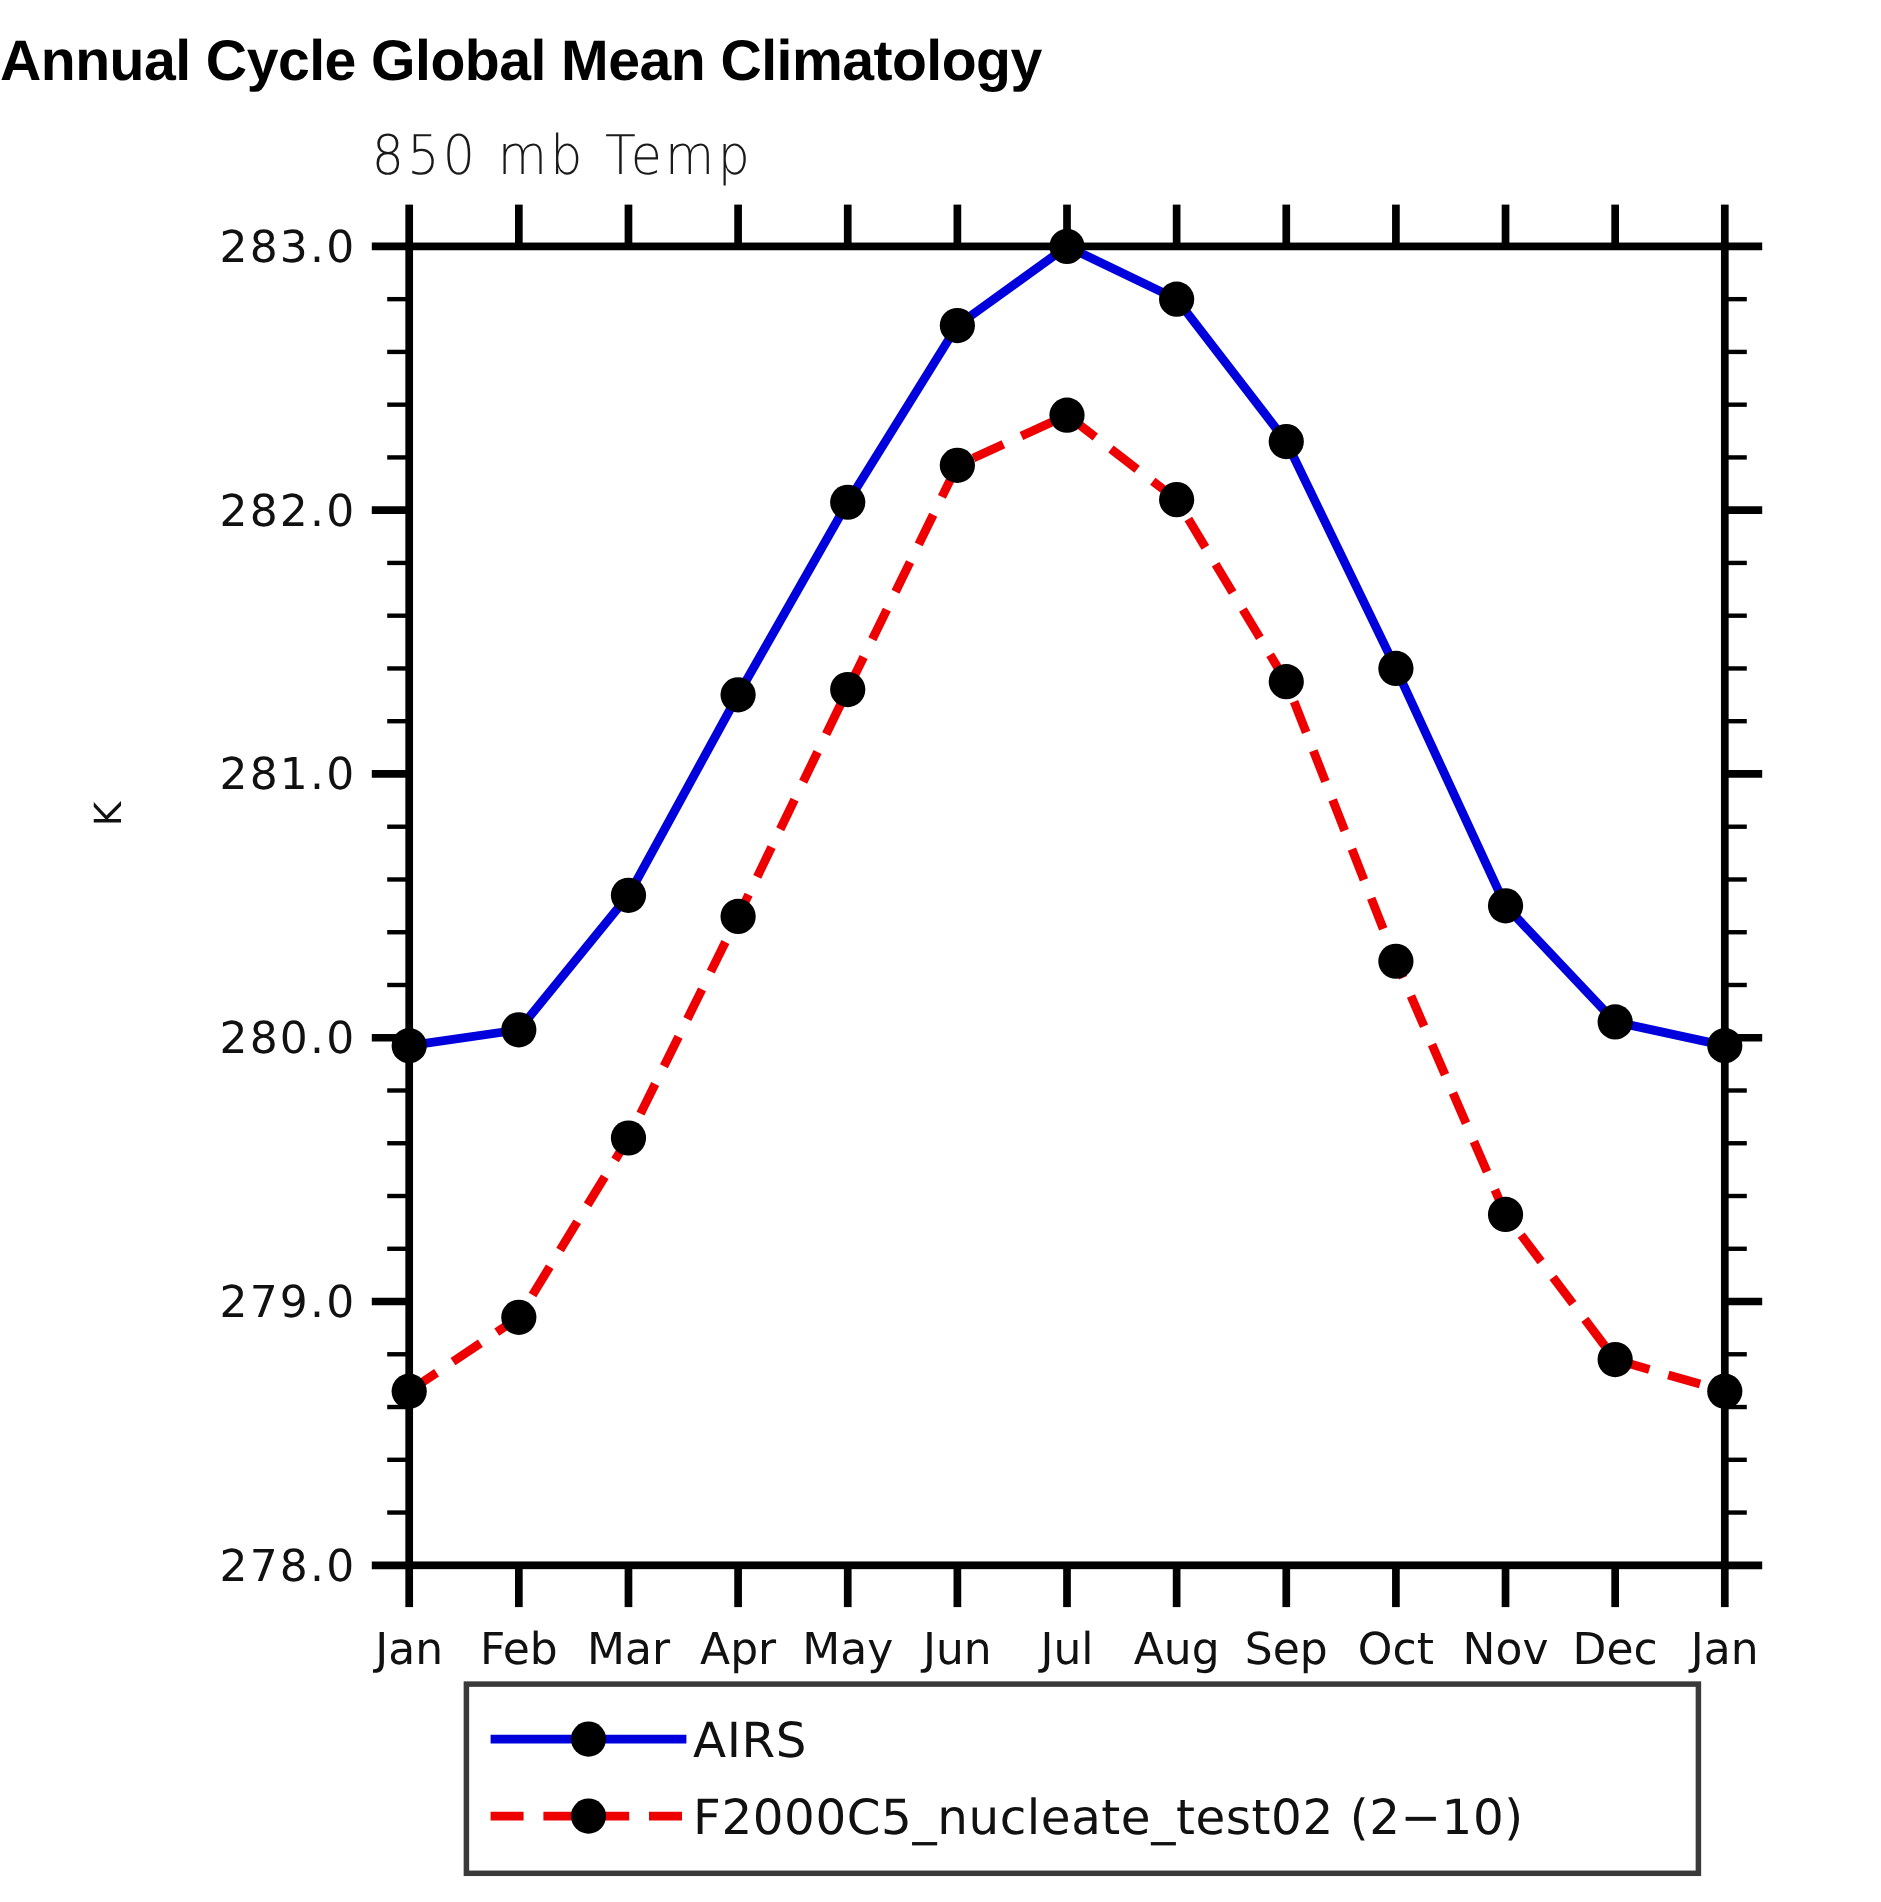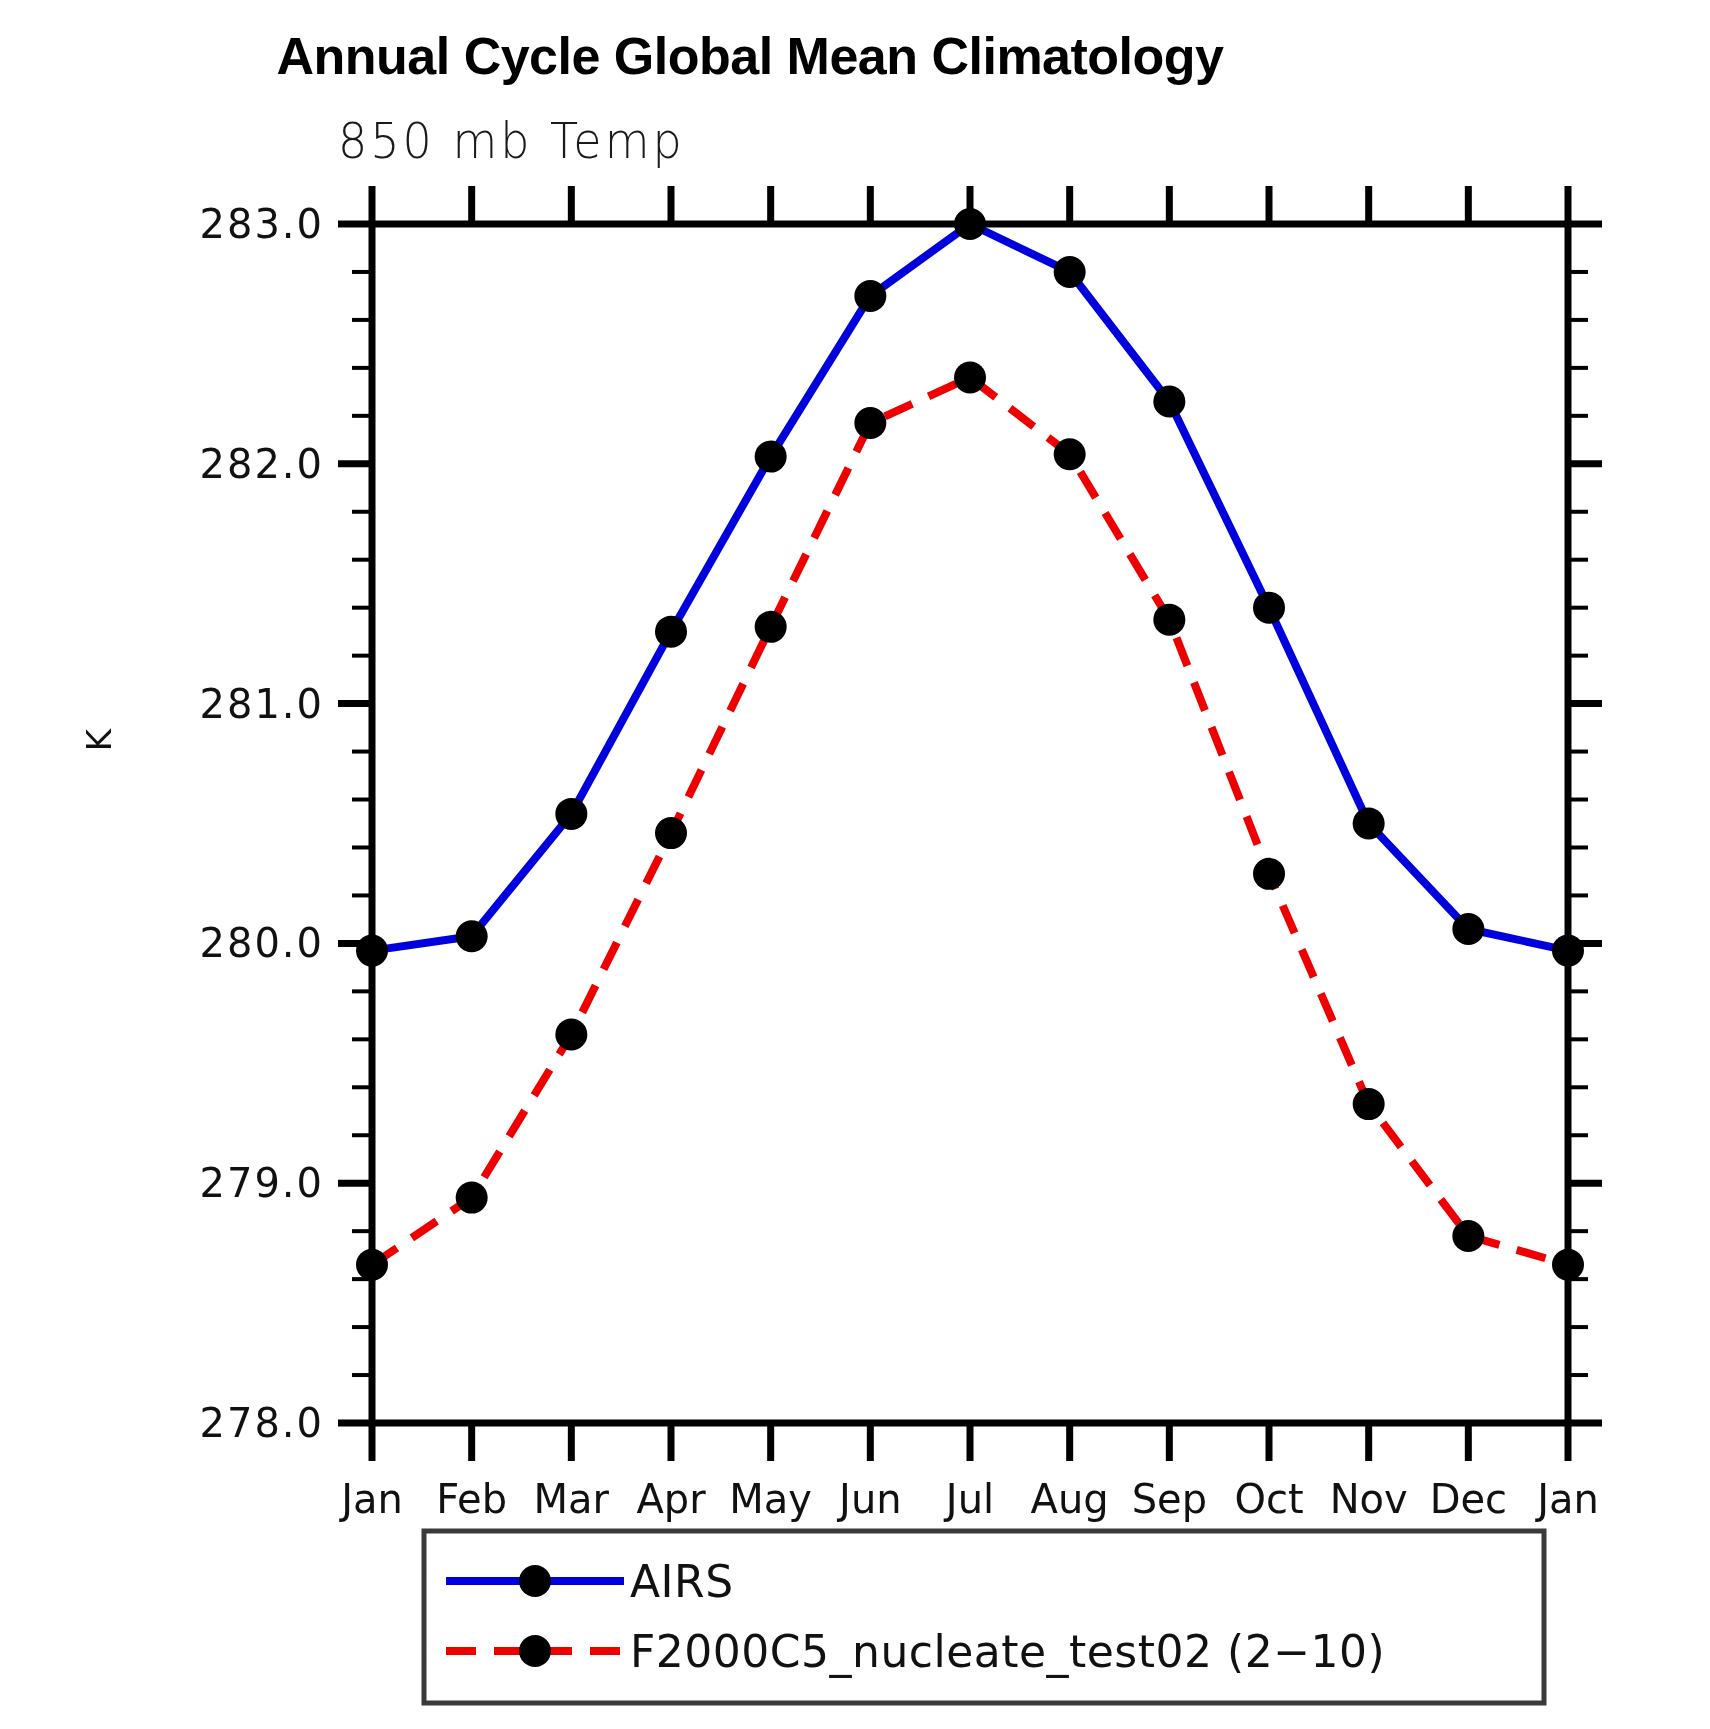--- a/index.html
+++ b/index.html
@@ -8,21 +8,21 @@
     background:#ffffff;
     font-family:"DejaVu Sans", sans-serif;
     overflow:hidden;
     position:relative;
   }
   #root{position:absolute;left:0;top:0;width:1710px;height:1729px;}
 
   .title{
     position:absolute;
     left:0;top:26px;width:1500px;
-    text-align:center;
+    text-align:left;
     font-family:"Liberation Sans", sans-serif;
     font-weight:bold;
     font-size:52px;
     letter-spacing:-0.5px;
     color:#000;
     white-space:nowrap;
   }
   .subtitle{
     position:absolute;
     left:338px;top:112px;

